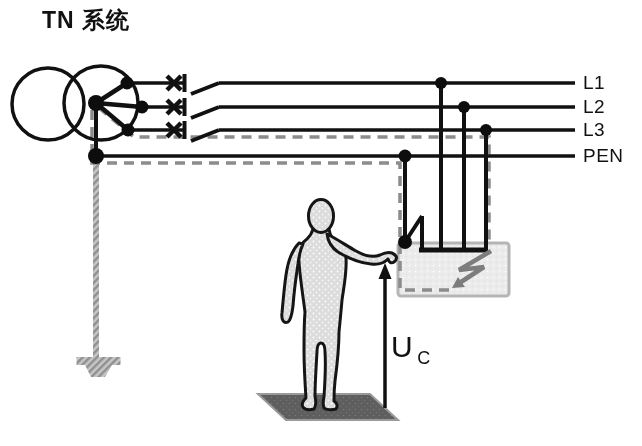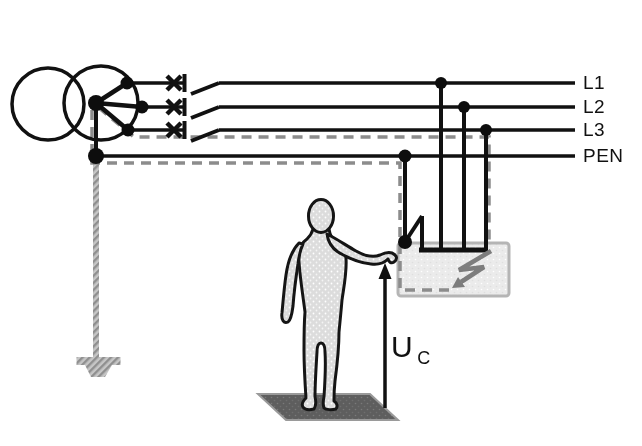--- a/index.html
+++ b/index.html
@@ -14,20 +14,21 @@
   }
   text{font-family:"Liberation Sans",sans-serif;fill:#111;}
   .cond-label{font-size:19px;letter-spacing:0.5px;}
   .uc-main{font-size:30px;}
   .uc-sub{font-size:18px;}
 </style>
 </head>
 <body>
 
 <div class="stage">
+  <div class="title">TN 系统</div>
 
   <svg width="642" height="446" viewBox="0 0 642 446">
     <defs>
       <pattern id="stipPerson" width="6" height="6" patternUnits="userSpaceOnUse">
         <rect width="6" height="6" fill="#dcdcdc"></rect>
         <circle cx="1.5" cy="1.5" r="0.9" fill="#ffffff"></circle>
         <circle cx="4.5" cy="4.5" r="0.9" fill="#f4f4f4"></circle>
       </pattern>
       <pattern id="stipBox" width="6" height="6" patternUnits="userSpaceOnUse">
         <rect width="6" height="6" fill="#ebebeb"></rect>

